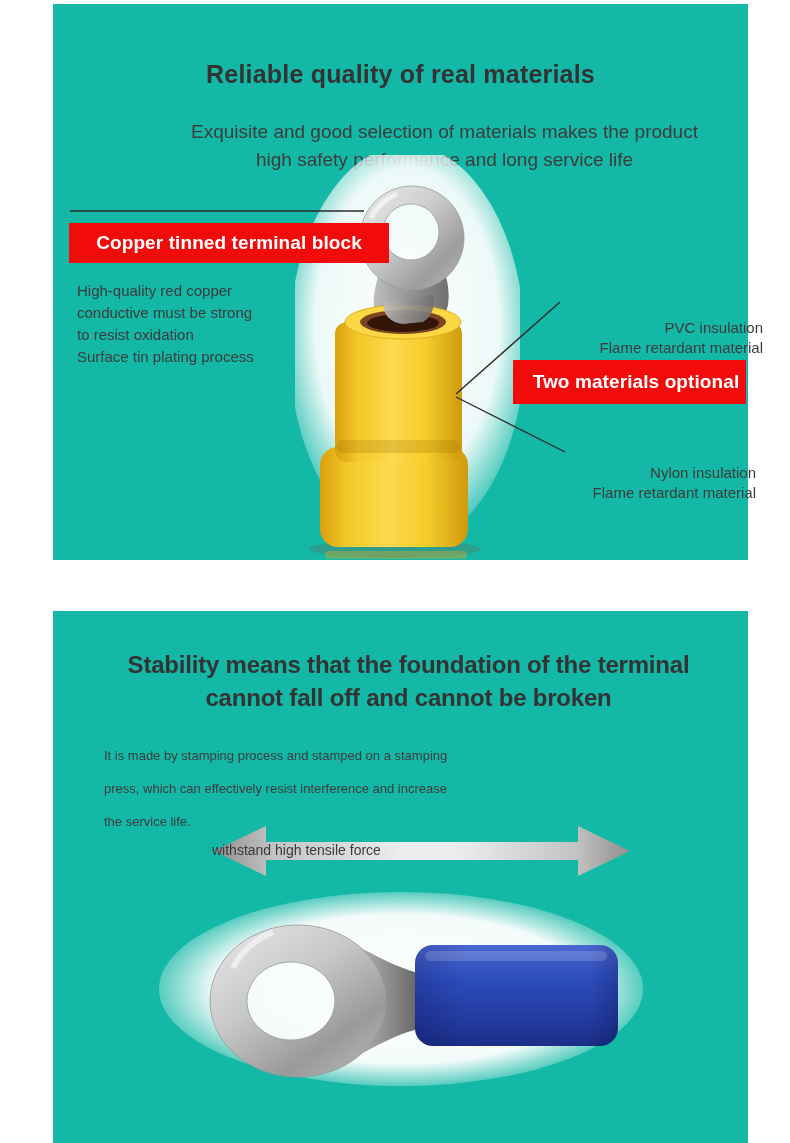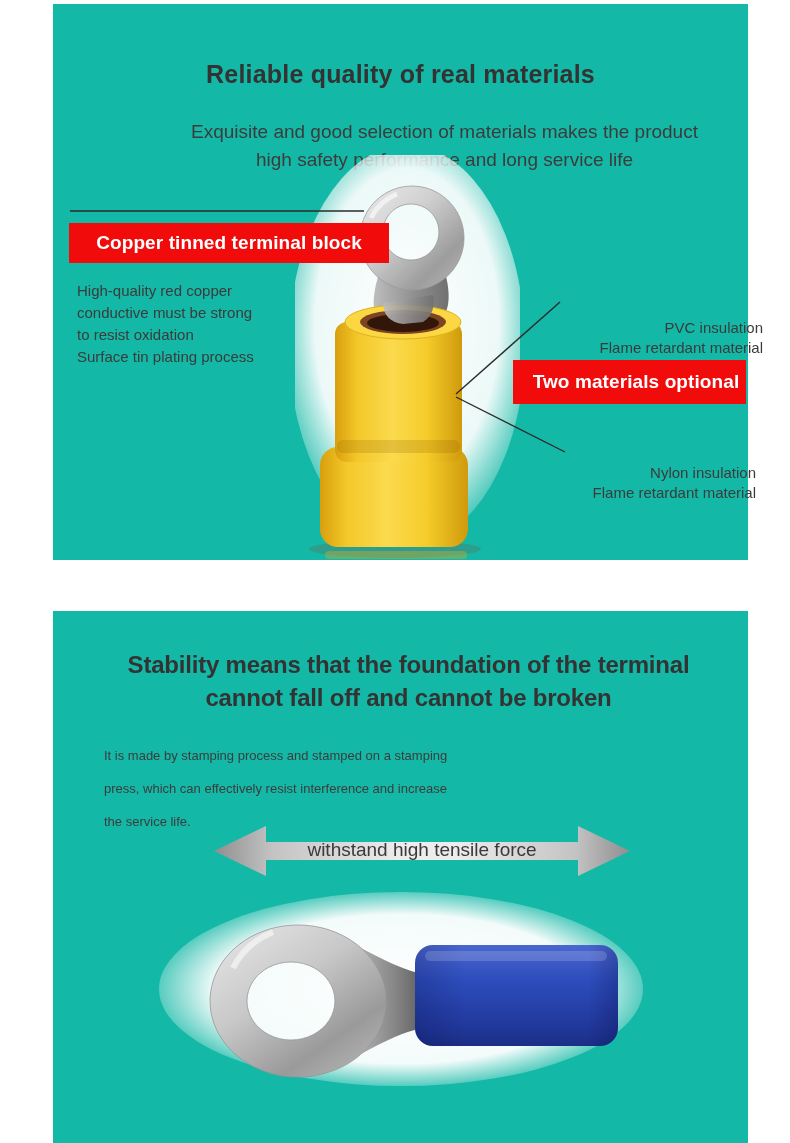--- a/index.html
+++ b/index.html
@@ -9,21 +9,21 @@
   #panel1{top:4px;height:556px;}
   #panel2{top:611px;height:532px;}
   .abs{position:absolute;}
   .h1{width:695px;left:0;text-align:center;font-weight:bold;font-size:25px;color:#333;letter-spacing:0.2px;}
   .subtitle{width:695px;left:0;text-align:center;font-size:19px;color:#3c3c3c;line-height:28px;margin-left:44px;}
   .red-label{background:#f10b0b;color:#ffffff;font-weight:bold;font-size:19px;display:flex;align-items:center;justify-content:center;letter-spacing:0.1px;}
   .small-note{font-size:15px;color:#3b3b3b;text-align:left;line-height:22px;}
   .side-note{font-size:15px;color:#3b3b3b;text-align:right;line-height:20px;margin-top:32px;}
   .h2{width:695px;left:0;text-align:center;font-weight:bold;font-size:24px;color:#333;line-height:33px;letter-spacing:-0.2px;margin-left:8px;}
   .para{font-size:13px;color:#3c3c3c;line-height:33px;text-align:left;}
-  .arrow-text{width:420px;text-align:center;font-size:19px;color:#3a3a3a;line-height:24px;}
+  .arrow-text{width:420px;font-size:14px;color:#3a3a3a;line-height:24px;}
   svg{display:block;}
   .leader{pointer-events:none;}
 </style>
 </head>
 <body>
 
 <div id="canvas">
 
   <section class="panel" id="panel1">
 

